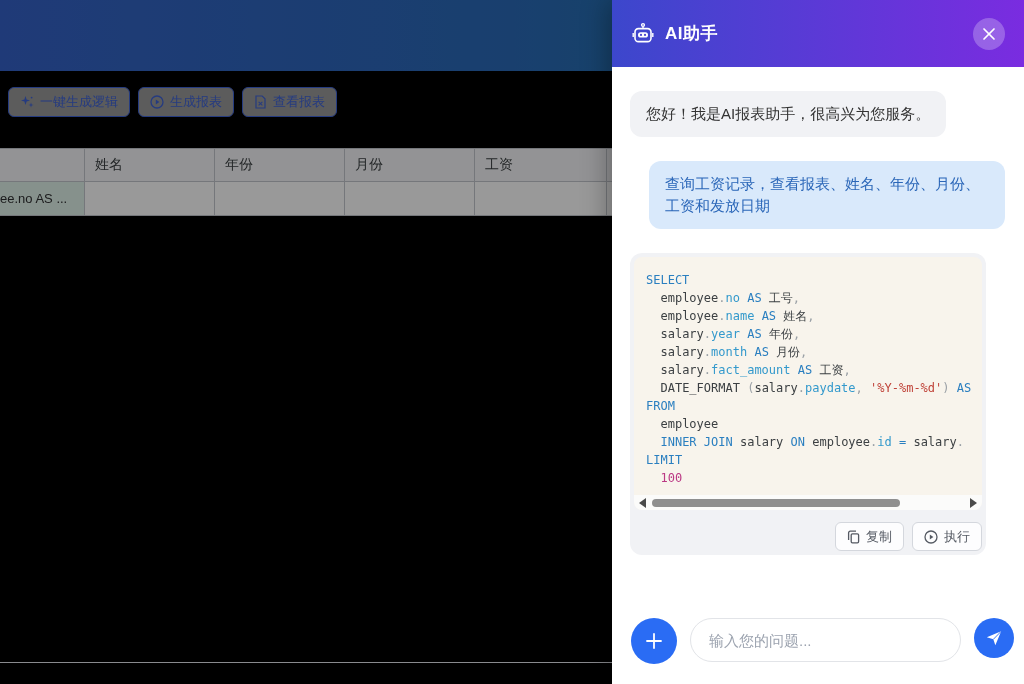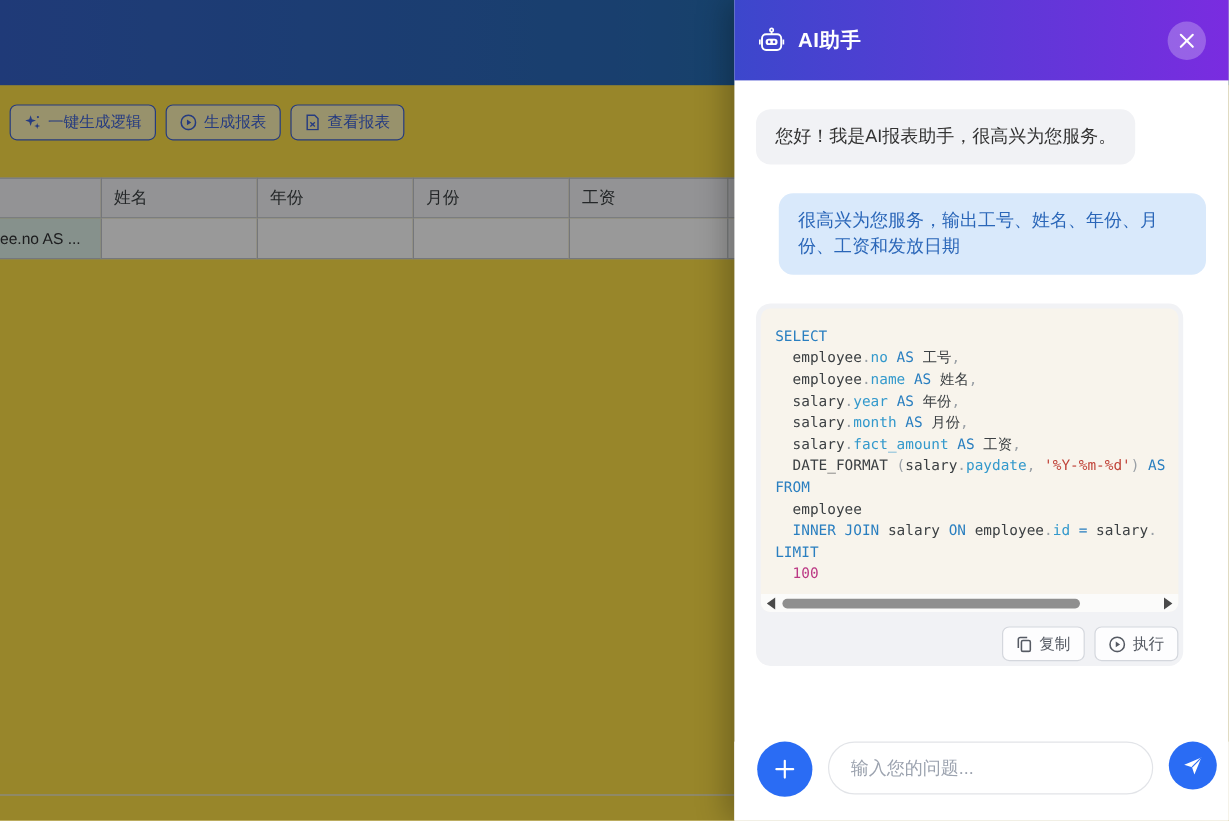--- a/index.html
+++ b/index.html
@@ -1,20 +1,20 @@
 <!DOCTYPE html>
 <html style="--accent-blue: #2a6cf4; --toolbar-accent: #3f63d6; --topbar-from: #3562c8; --topbar-to: #18809e; --panel-header-from: #3c47cc; --panel-header-to: #7a2ce0; --assistant-bubble-bg: #f1f2f5; --user-bubble-bg: #d9e9fb; --user-bubble-text: #2a66b8; --code-bg: #f8f4ec; --sql-keyword: #2a7fc0; --sql-identifier: #3c4043; --sql-field: #3399cc; --sql-string: #c0443a; --sql-number: #bb3884; --sql-punctuation: #9aa0a6;"><head>
 <meta charset="utf-8">
 <style>
   * { margin:0; padding:0; box-sizing:border-box; }
   html,body { width:1024px; height:684px; overflow:hidden; }
   body { position:relative; background:#fff; font-family:"Liberation Sans", sans-serif; }
 
   
-  .bg-page { position:absolute; inset:0; background:#fde047; }
+  .bg-page { position:absolute; inset:0; background:#000000; }
   .topbar { height:71px; background:linear-gradient(90deg, var(--topbar-from,#3562c8) 0%, #2a6ab8 50%, var(--topbar-to,#18809e) 100%); }
   .toolbar { position:absolute; top:87px; left:8px; display:flex; gap:8px; }
   .tool-btn { display:flex; align-items:center; gap:6px; height:30px; padding:0 11px;
     background:rgba(255,255,255,.6); border:1px solid var(--toolbar-accent,#3f63d6);
     color:var(--toolbar-accent,#3f63d6); border-radius:6px; font-size:13px; cursor:pointer;
     font-family:"Liberation Sans", sans-serif; }
   .tool-btn svg { flex:0 0 auto; }
 
   .report-table { position:absolute; top:148px; left:0; width:1024px; font-size:14px; color:#3c4043; }
   .tr { display:flex; }
@@ -153,21 +153,21 @@
     <button class="close-btn" aria-label="close">
       <svg width="14" height="14" viewBox="0 0 14 14">
         <line x1="2" y1="2" x2="12" y2="12" stroke="#fff" stroke-width="1.7" stroke-linecap="round"></line>
         <line x1="12" y1="2" x2="2" y2="12" stroke="#fff" stroke-width="1.7" stroke-linecap="round"></line>
       </svg>
     </button>
   </header>
 
   <div class="chat">
     <div class="msg assistant">您好！我是AI报表助手，很高兴为您服务。</div>
-    <div class="msg user">很高兴为您服务，输出工号、姓名、年份、月份、工资和发放日期</div>
+    <div class="msg user">查询工资记录，查看报表、姓名、年份、月份、工资和发放日期</div>
 
     <div class="msg code-msg">
       <div class="code-block">
         <div class="code-content">
             <div class="code-line"><span class="tk-kw">SELECT</span></div>
             <div class="code-line"><span class="tk-pln">  </span><span class="tk-id">employee</span><span class="tk-pun">.</span><span class="tk-fld">no</span><span class="tk-pln"> </span><span class="tk-kw">AS</span><span class="tk-pln"> </span><span class="tk-id">工号</span><span class="tk-pun">,</span></div>
             <div class="code-line"><span class="tk-pln">  </span><span class="tk-id">employee</span><span class="tk-pun">.</span><span class="tk-fld">name</span><span class="tk-pln"> </span><span class="tk-kw">AS</span><span class="tk-pln"> </span><span class="tk-id">姓名</span><span class="tk-pun">,</span></div>
             <div class="code-line"><span class="tk-pln">  </span><span class="tk-id">salary</span><span class="tk-pun">.</span><span class="tk-fld">year</span><span class="tk-pln"> </span><span class="tk-kw">AS</span><span class="tk-pln"> </span><span class="tk-id">年份</span><span class="tk-pun">,</span></div>
             <div class="code-line"><span class="tk-pln">  </span><span class="tk-id">salary</span><span class="tk-pun">.</span><span class="tk-fld">month</span><span class="tk-pln"> </span><span class="tk-kw">AS</span><span class="tk-pln"> </span><span class="tk-id">月份</span><span class="tk-pun">,</span></div>
             <div class="code-line"><span class="tk-pln">  </span><span class="tk-id">salary</span><span class="tk-pun">.</span><span class="tk-fld">fact_amount</span><span class="tk-pln"> </span><span class="tk-kw">AS</span><span class="tk-pln"> </span><span class="tk-id">工资</span><span class="tk-pun">,</span></div>

